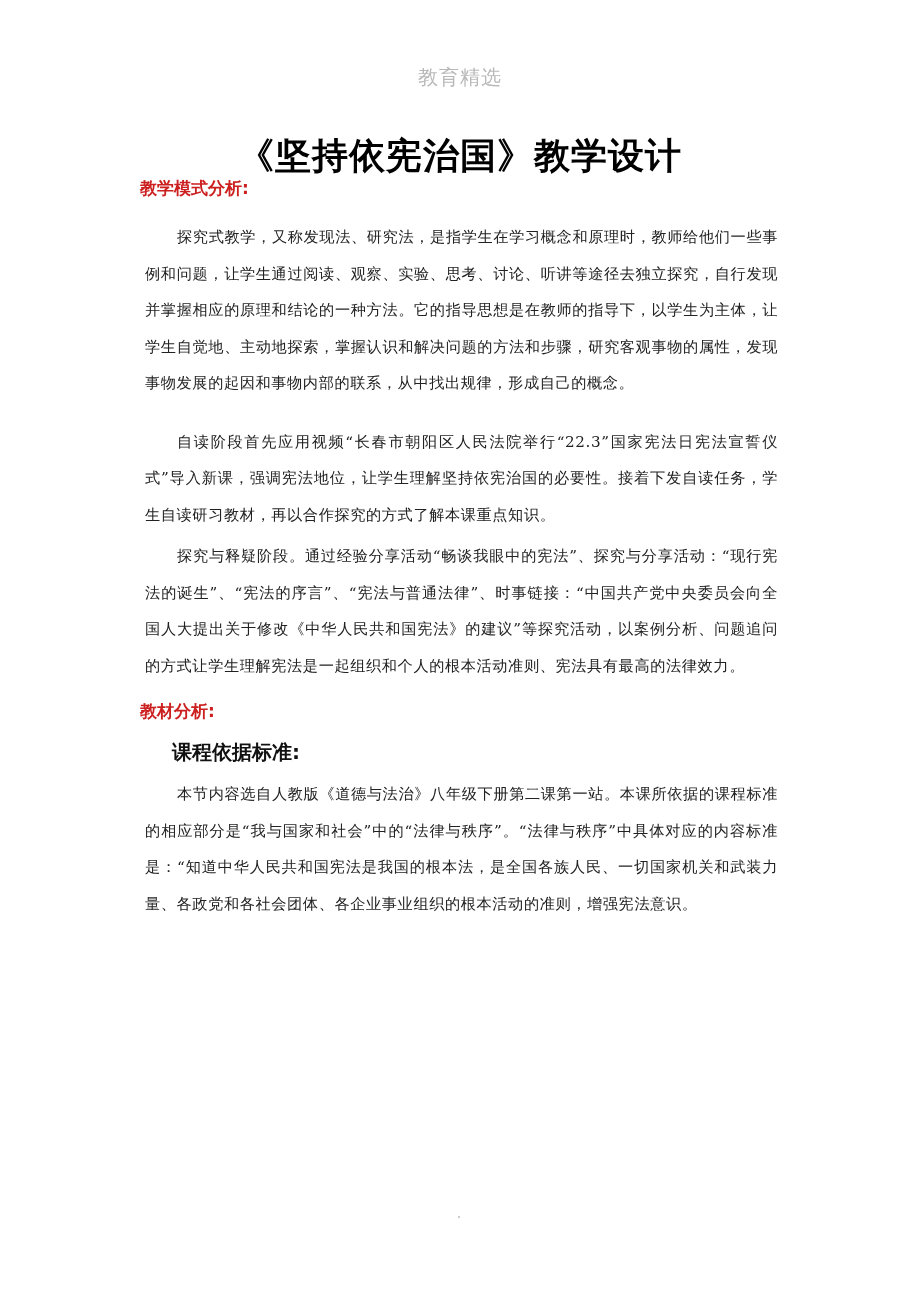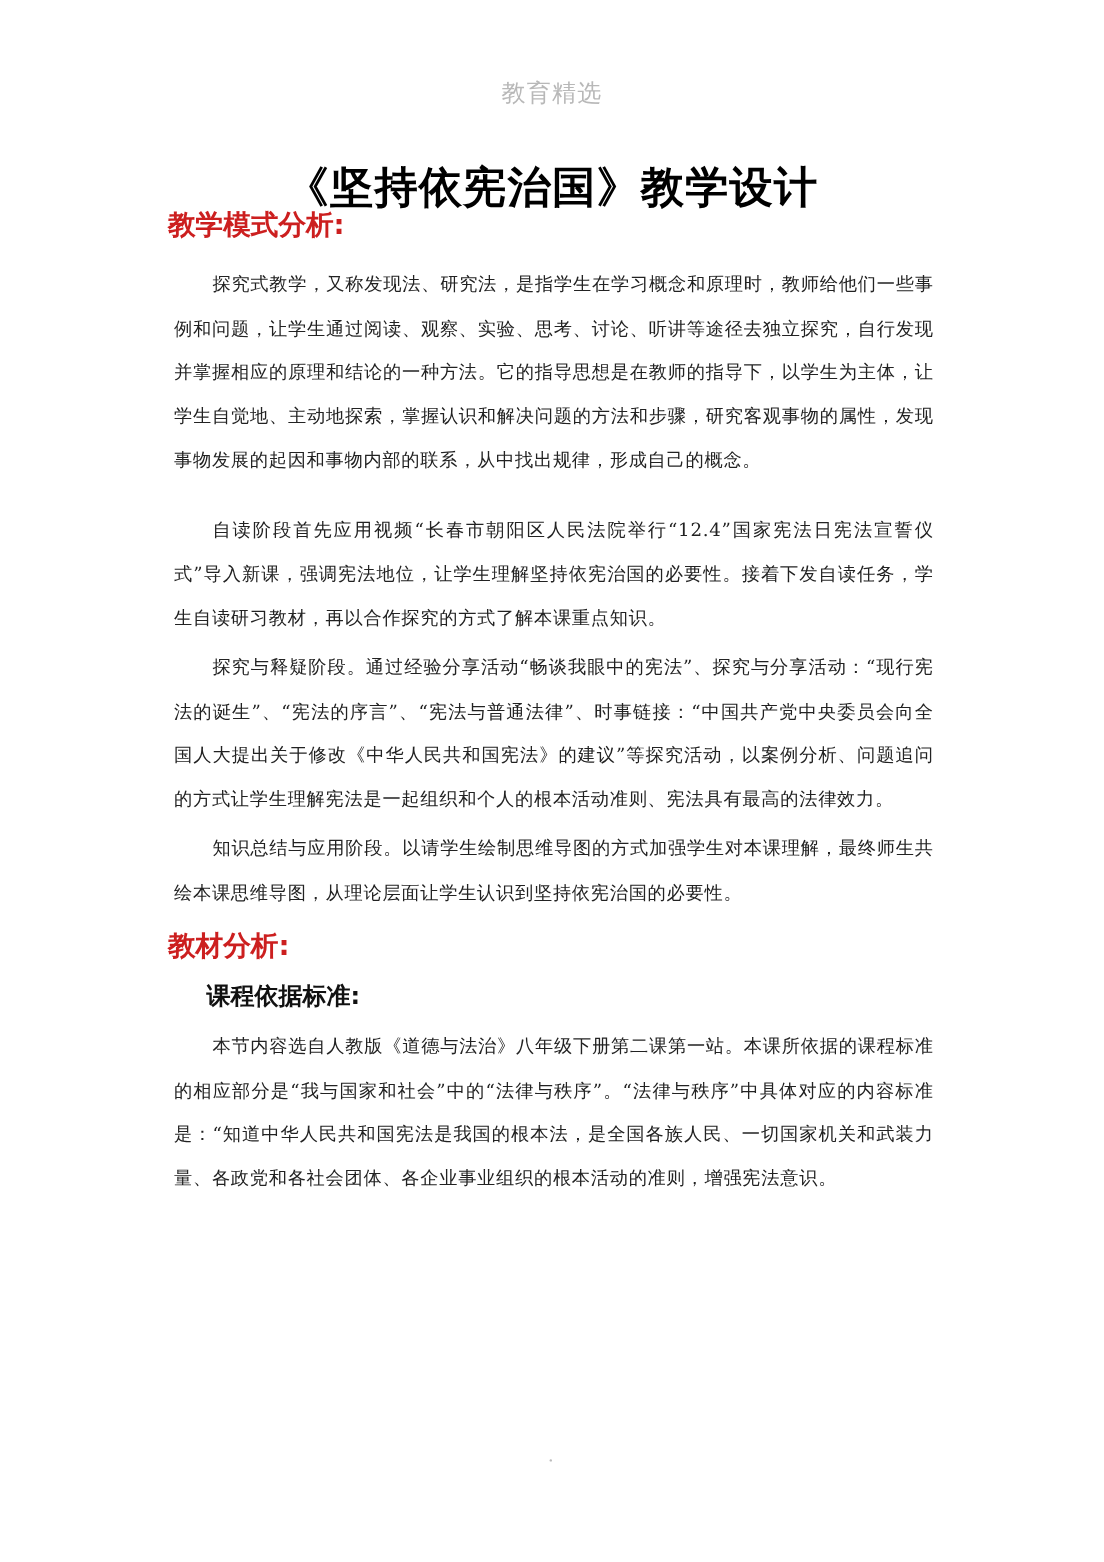--- a/index.html
+++ b/index.html
@@ -42,21 +42,21 @@
     }
     .content {
       position: absolute;
       left: 140px;
       width: 643px;
       top: 170px;
     }
     .section-heading {
       color: #cc1f1f;
       font-weight: bold;
-      font-size: 23px;
+      font-size: 17px;
       font-family: "DejaVu Sans", "Liberation Sans", sans-serif;
       margin: 0;
       height: 36px;
       line-height: 36px;
     }
     .sub-heading {
       font-weight: bold;
       font-size: 20px;
       text-indent: 32px;
       margin: 0;
@@ -99,23 +99,22 @@
     <section>
       <h2 class="section-heading">教学模式分析:</h2>
       <div class="gap-sm"></div>
       <p class="para">探究式教学，又称发现法、研究法，是指学生在学习概念和原理时，教师给他们一些事例和问题，让学生通过阅读、观察、实验、思考、讨论、听讲等途径去独立探究，自行发现并掌握相应的原理和结论的一种方法。它的指导思想是在教师的指导下，以学生为主体，让学生自觉地、主动地探索，掌握认识和解决问题的方法和步骤，研究客观事物的属性，发现事物发展的起因和事物内部的联系，从中找出规律，形成自己的概念。</p>
     </section>
 
     <div class="gap-xs"></div>
 
     <section>
       <div class="gap-sm"></div>
-      <p class="para">自读阶段首先应用视频“长春市朝阳区人民法院举行“12.4”国家宪法日宪法宣誓仪式”导入新课，强调宪法地位，让学生理解坚持依宪治国的必要性。接着下发自读任务，学生自读研习教材，再以合作探究的方式了解本课重点知识。</p>
+      <p class="para">自读阶段首先应用视频“长春市朝阳区人民法院举行“22.3”国家宪法日宪法宣誓仪式”导入新课，强调宪法地位，让学生理解坚持依宪治国的必要性。接着下发自读任务，学生自读研习教材，再以合作探究的方式了解本课重点知识。</p>
       <p class="para">探究与释疑阶段。通过经验分享活动“畅谈我眼中的宪法”、探究与分享活动：“现行宪法的诞生”、“宪法的序言”、“宪法与普通法律”、时事链接：“中国共产党中央委员会向全国人大提出关于修改《中华人民共和国宪法》的建议”等探究活动，以案例分析、问题追问的方式让学生理解宪法是一起组织和个人的根本活动准则、宪法具有最高的法律效力。</p>
-      <p class="para">知识总结与应用阶段。以请学生绘制思维导图的方式加强学生对本课理解，最终师生共绘本课思维导图，从理论层面让学生认识到坚持依宪治国的必要性。</p>
     </section>
 
     <div class="gap-xs"></div>
 
     <section>
       <h2 class="section-heading">教材分析:</h2>
       <div class="gap-xs"></div>
 
       <div>
         <h3 class="sub-heading">课程依据标准:</h3>

